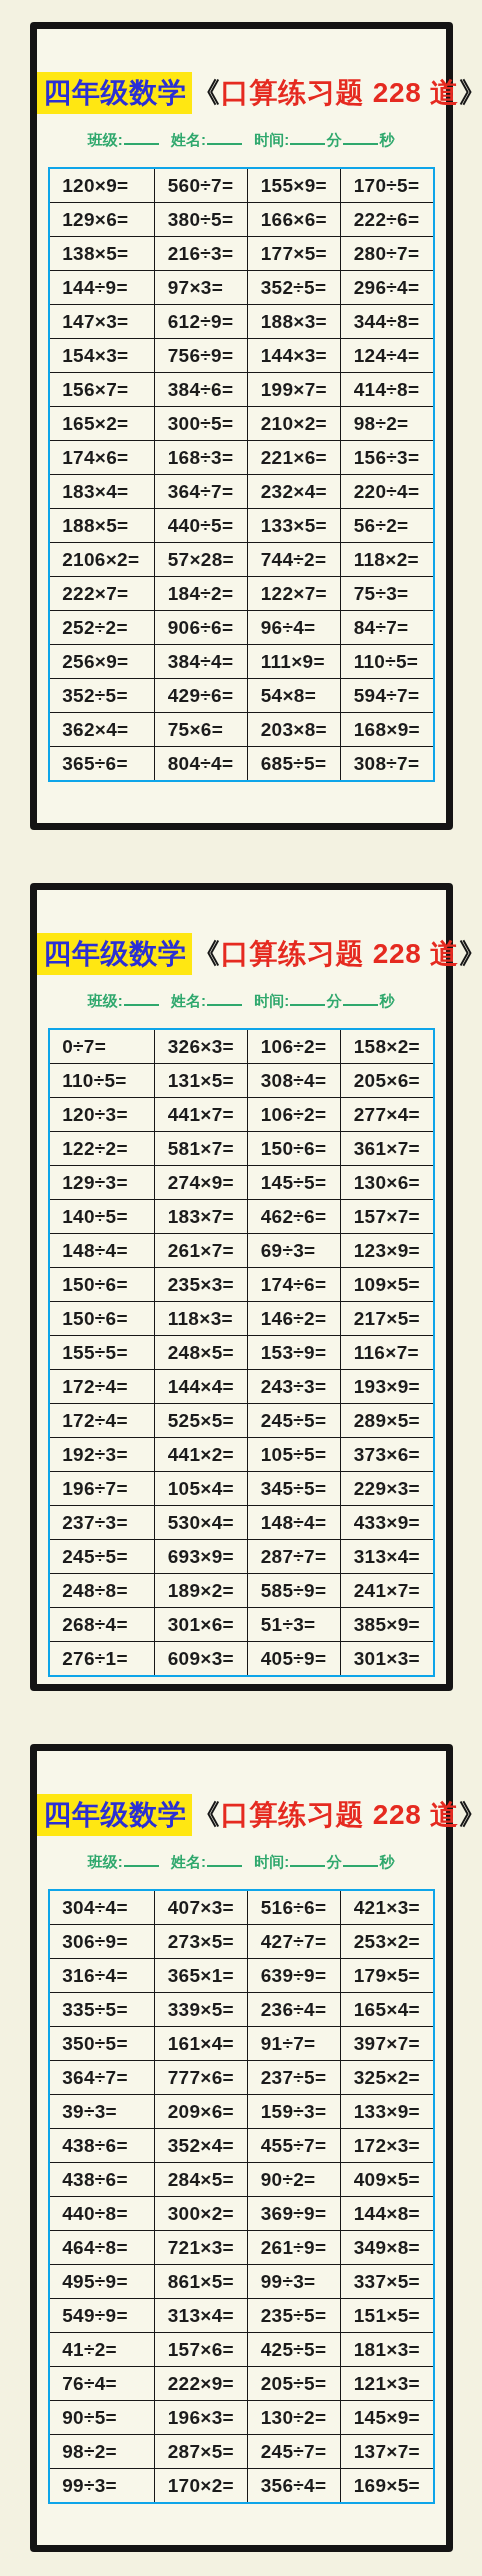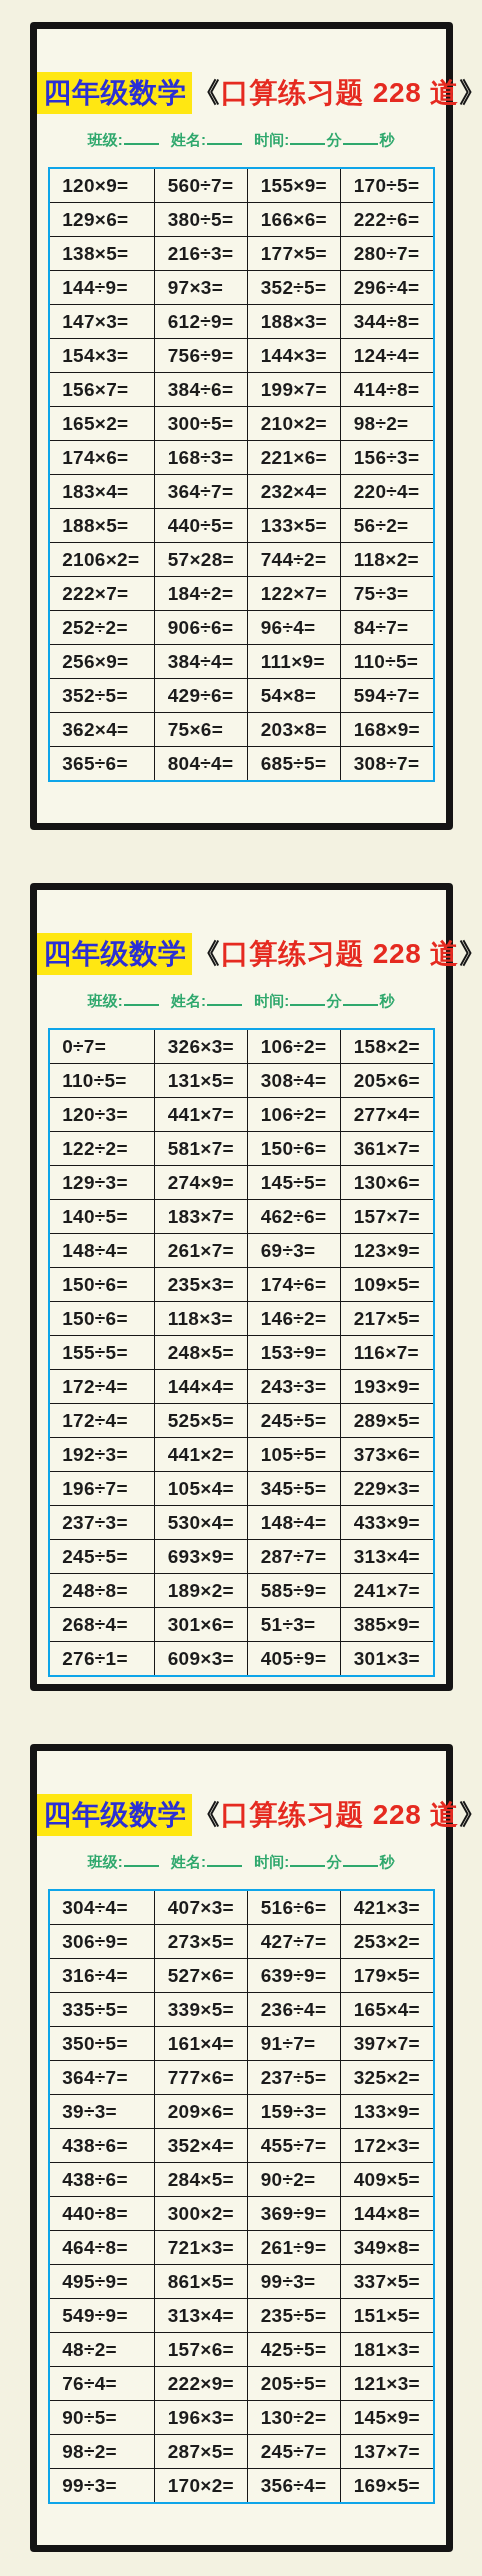--- a/index.html
+++ b/index.html
@@ -372,21 +372,21 @@
             <td>421×3=</td>
           </tr>
           <tr>
             <td>306÷9=</td>
             <td>273×5=</td>
             <td>427÷7=</td>
             <td>253×2=</td>
           </tr>
           <tr>
             <td>316÷4=</td>
-            <td>527×6=</td>
+            <td>365×1=</td>
             <td>639÷9=</td>
             <td>179×5=</td>
           </tr>
           <tr>
             <td>335÷5=</td>
             <td>339×5=</td>
             <td>236÷4=</td>
             <td>165×4=</td>
           </tr>
           <tr>
@@ -437,21 +437,21 @@
             <td>99÷3=</td>
             <td>337×5=</td>
           </tr>
           <tr>
             <td>549÷9=</td>
             <td>313×4=</td>
             <td>235÷5=</td>
             <td>151×5=</td>
           </tr>
           <tr>
-            <td>48÷2=</td>
+            <td>41÷2=</td>
             <td>157×6=</td>
             <td>425÷5=</td>
             <td>181×3=</td>
           </tr>
           <tr>
             <td>76÷4=</td>
             <td>222×9=</td>
             <td>205÷5=</td>
             <td>121×3=</td>
           </tr>

